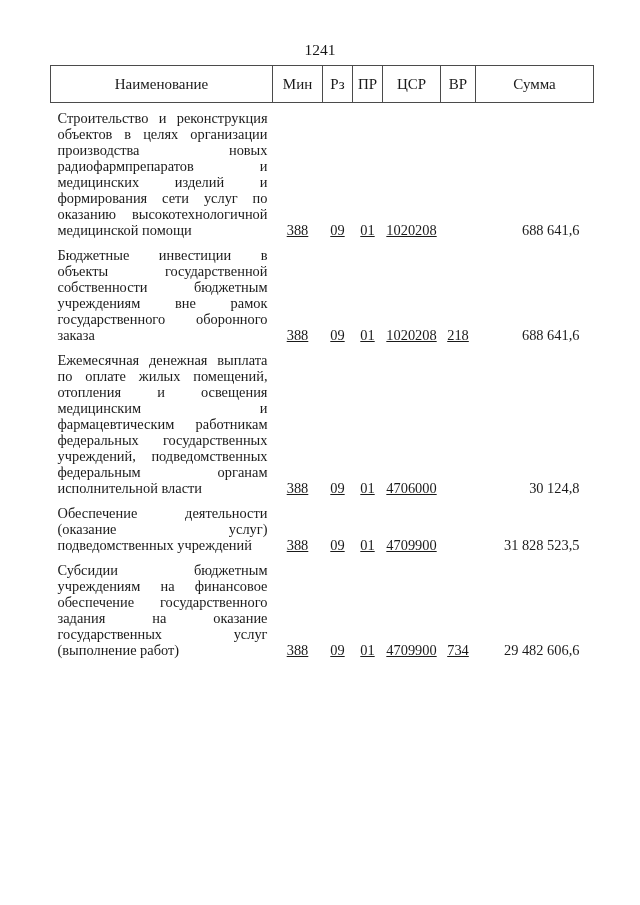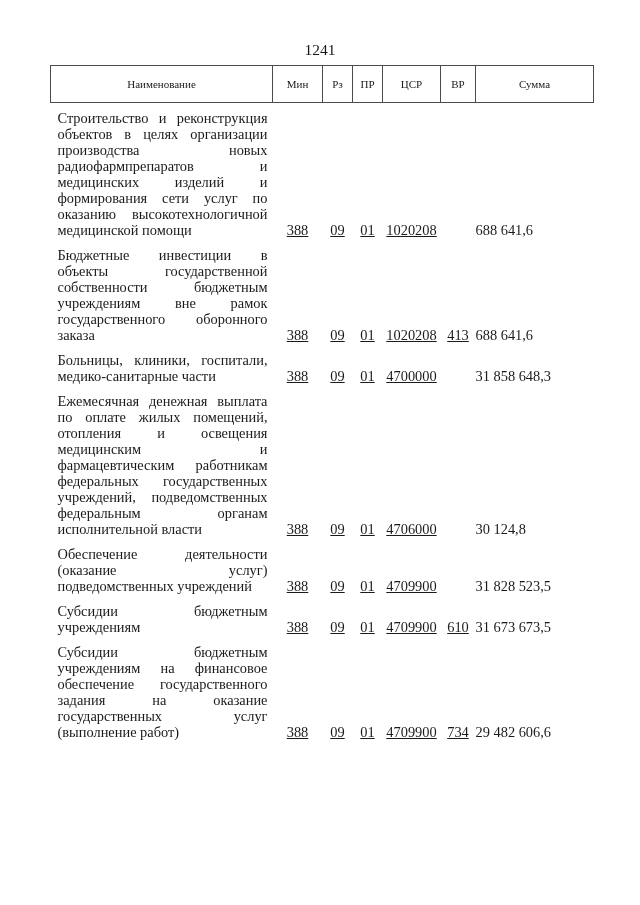--- a/index.html
+++ b/index.html
@@ -35,21 +35,21 @@
     table-layout: fixed;
     font-size: 14.4px;
     line-height: 16px;
     color: #1a1a1a;
   }
   
   thead th {
     border: 1.4px solid #4b4b4b;
     height: 36px;
     font-weight: normal;
-    font-size: 11px;
+    font-size: 15px;
     text-align: center;
     vertical-align: middle;
     padding: 0;
     background: #ffffff;
   }
   tbody td {
     border: none;
     vertical-align: bottom;
     padding: 9px 0 0 0;
   }
@@ -58,20 +58,21 @@
     text-align: justify;
     padding-left: 7px;
     padding-right: 5px;
   }
   td.code {
     text-align: center;
     white-space: nowrap;
     text-decoration: underline;
   }
   td.summa {
+    text-align: right;
     padding-right: 14px;
     white-space: nowrap;
   }
 </style>
 </head>
 <body>
 
 <div id="page">
 
   <div id="page-number">1241</div>
@@ -106,60 +107,42 @@
       <td class="code">1020208</td>
       <td class="code"></td>
       <td class="summa">688 641,6</td>
     </tr>
         <tr>
       <td class="name">Бюджетные инвестиции в объекты государственной собственности бюджетным учреждениям вне рамок государственного оборонного заказа</td>
       <td class="code">388</td>
       <td class="code">09</td>
       <td class="code">01</td>
       <td class="code">1020208</td>
-      <td class="code">413</td>
+      <td class="code">218</td>
       <td class="summa">688 641,6</td>
-    </tr>
-        <tr>
-      <td class="name">Больницы, клиники, госпитали, медико-санитарные части</td>
-      <td class="code">388</td>
-      <td class="code">09</td>
-      <td class="code">01</td>
-      <td class="code">4700000</td>
-      <td class="code"></td>
-      <td class="summa">31 858 648,3</td>
     </tr>
         <tr>
       <td class="name">Ежемесячная денежная выплата по оплате жилых помещений, отопления и освещения медицинским и фармацевтическим работникам федеральных государственных учреждений, подведомственных федеральным органам исполнительной власти</td>
       <td class="code">388</td>
       <td class="code">09</td>
       <td class="code">01</td>
       <td class="code">4706000</td>
       <td class="code"></td>
       <td class="summa">30 124,8</td>
     </tr>
         <tr>
       <td class="name">Обеспечение деятельности (оказание услуг) подведомственных учреждений</td>
       <td class="code">388</td>
       <td class="code">09</td>
       <td class="code">01</td>
       <td class="code">4709900</td>
       <td class="code"></td>
       <td class="summa">31 828 523,5</td>
     </tr>
         <tr>
-      <td class="name">Субсидии бюджетным учреждениям</td>
-      <td class="code">388</td>
-      <td class="code">09</td>
-      <td class="code">01</td>
-      <td class="code">4709900</td>
-      <td class="code">610</td>
-      <td class="summa">31 673 673,5</td>
-    </tr>
-        <tr>
       <td class="name">Субсидии бюджетным учреждениям на финансовое обеспечение государственного задания на оказание государственных услуг (выполнение работ)</td>
       <td class="code">388</td>
       <td class="code">09</td>
       <td class="code">01</td>
       <td class="code">4709900</td>
       <td class="code">734</td>
       <td class="summa">29 482 606,6</td>
     </tr>
       </tbody>
   </table>

